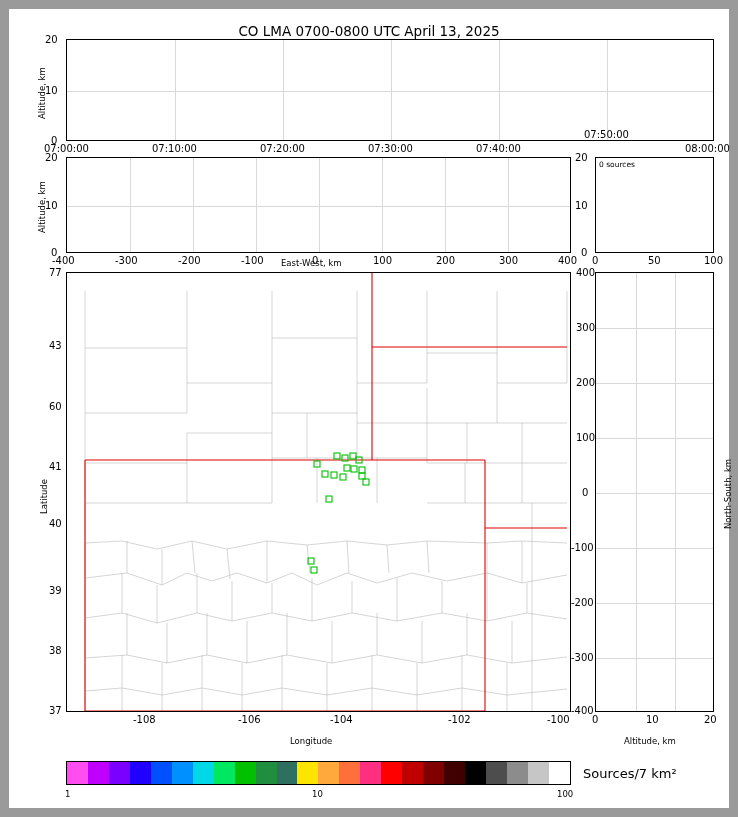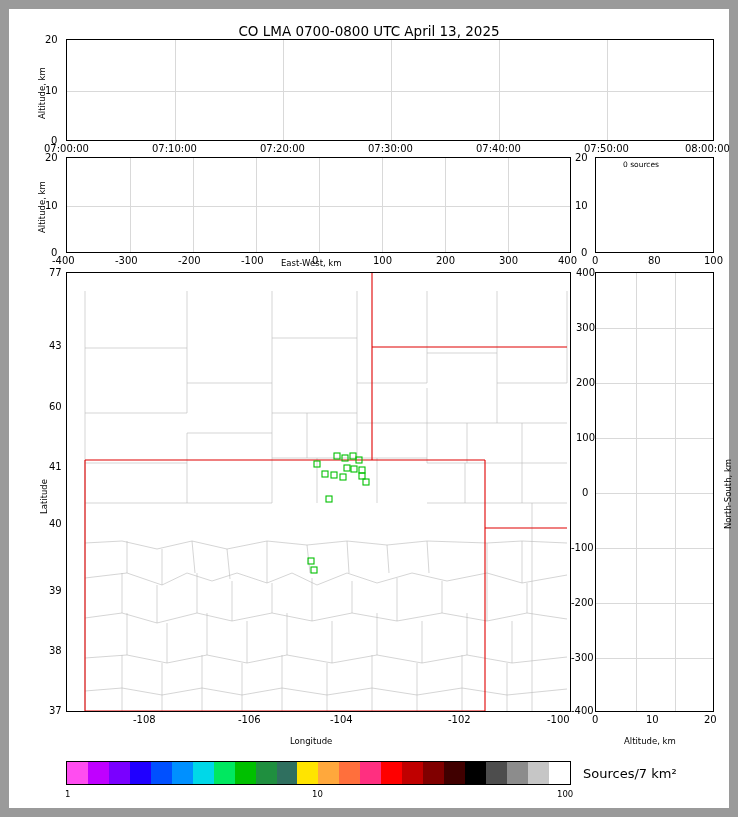--- a/index.html
+++ b/index.html
@@ -34,21 +34,21 @@
   
   .county{fill:none;stroke:#b9b9b9;stroke-width:0.6;}
   .state{fill:none;stroke:#e00000;stroke-width:1.1;}
   .src{fill:none;stroke:#00c000;stroke-width:1.1;}
 
   
   .cbar{position:absolute;display:flex;border:1px solid #000;box-sizing:border-box;}
   .cbar span{flex:1 1 auto;height:100%;}
   .cb-lbl{position:absolute;font-size:8.5px;color:#000;}
   .cb-title{position:absolute;font-size:13px;color:#000;white-space:nowrap;}
-  .panel-note{position:absolute;font-size:7.5px;color:#000;margin-left:24px;}
+  .panel-note{position:absolute;font-size:7.5px;color:#000;}
 </style>
 </head>
 <body>
 
 <div id="canvas">
 
   <div class="title">CO LMA 0700-0800 UTC April 13, 2025</div>
 
   <div class="panel" style="left:57px;top:30px;width:648px;height:102px;">
     <div class="grid-h" style="top:51px;"></div>
@@ -61,21 +61,21 @@
   <div class="tick-lbl" style="left:36px;top:25px;">20</div>
   <div class="tick-lbl" style="left:36px;top:76px;">10</div>
   <div class="tick-lbl" style="left:42px;top:126px;">0</div>
   <div class="axis-lbl rot" style="left:28px;top:110px;">Altitude, km</div>
 
   <div class="tick-lbl" style="left:35px;top:134px;">07:00:00</div>
   <div class="tick-lbl" style="left:143px;top:134px;">07:10:00</div>
   <div class="tick-lbl" style="left:251px;top:134px;">07:20:00</div>
   <div class="tick-lbl" style="left:359px;top:134px;">07:30:00</div>
   <div class="tick-lbl" style="left:467px;top:134px;">07:40:00</div>
-  <div class="tick-lbl" style="left:575px;top:134px;">07:50:00</div>
+  <div class="tick-lbl" style="left:575px;top:120px;">07:50:00</div>
   <div class="tick-lbl" style="left:676px;top:134px;">08:00:00</div>
 
   <div class="panel" style="left:57px;top:148px;width:505px;height:96px;">
     <div class="grid-h" style="top:48px;"></div>
     <div class="grid-v" style="left:63px;"></div>
     <div class="grid-v" style="left:126px;"></div>
     <div class="grid-v" style="left:189px;"></div>
     <div class="grid-v" style="left:252px;"></div>
     <div class="grid-v" style="left:315px;"></div>
     <div class="grid-v" style="left:378px;"></div>
@@ -97,21 +97,21 @@
   <div class="tick-lbl" style="left:549px;top:246px;">400</div>
   <div class="axis-lbl" style="left:272px;top:249px;">East-West, km</div>
 
   <div class="panel" style="left:586px;top:148px;width:119px;height:96px;">
     <div class="panel-note" style="left:3px;top:2px;">0 sources</div>
   </div>
   <div class="tick-lbl" style="left:566px;top:143px;">20</div>
   <div class="tick-lbl" style="left:566px;top:191px;">10</div>
   <div class="tick-lbl" style="left:572px;top:238px;">0</div>
   <div class="tick-lbl" style="left:583px;top:246px;">0</div>
-  <div class="tick-lbl" style="left:639px;top:246px;">80</div>
+  <div class="tick-lbl" style="left:639px;top:246px;">50</div>
   <div class="tick-lbl" style="left:695px;top:246px;">100</div>
 
   <div class="panel" style="left:57px;top:263px;width:505px;height:440px;">
     <svg width="503" height="438" viewBox="0 0 503 438" style="position:absolute;left:0;top:0;">
 
       <g class="county">
         <path d="M18 18 L18 438"></path>
         <path d="M18 75 L120 75 L120 18"></path>
         <path d="M120 75 L120 140 L18 140"></path>
         <path d="M120 110 L205 110 L205 18"></path>

